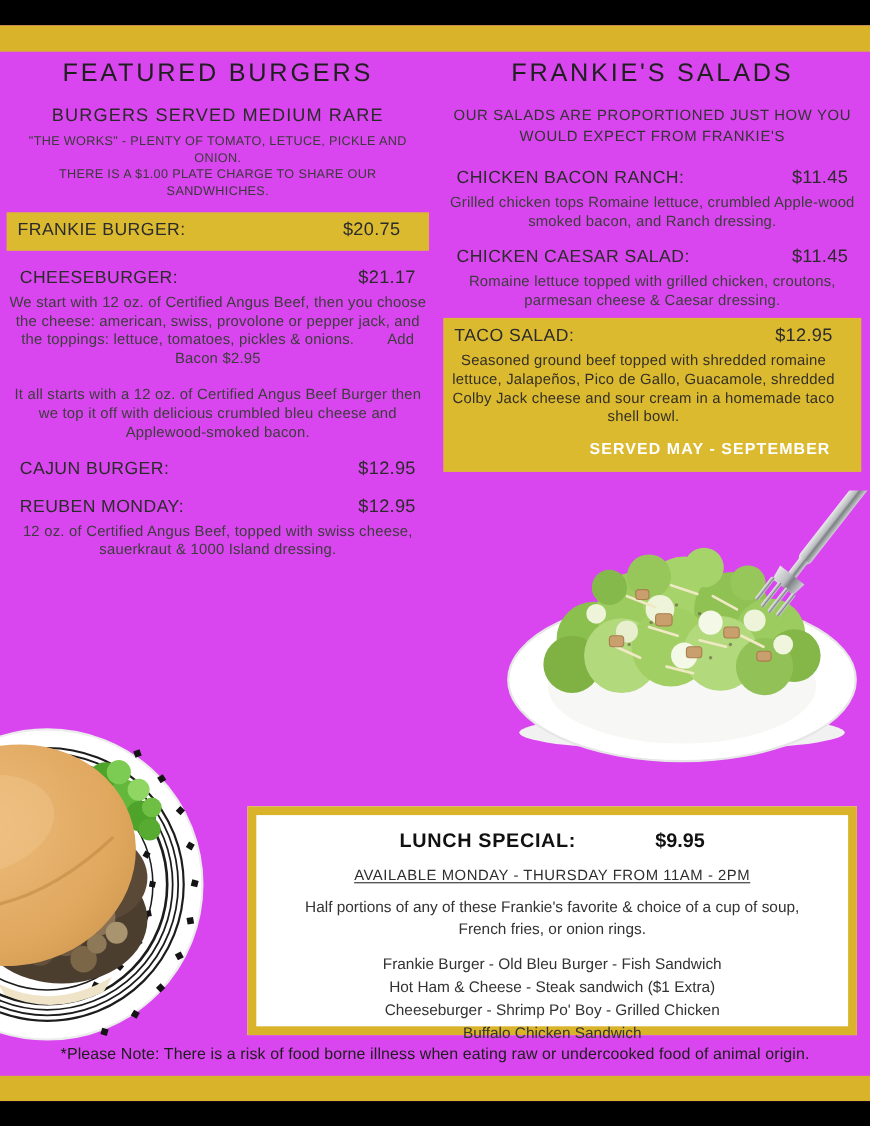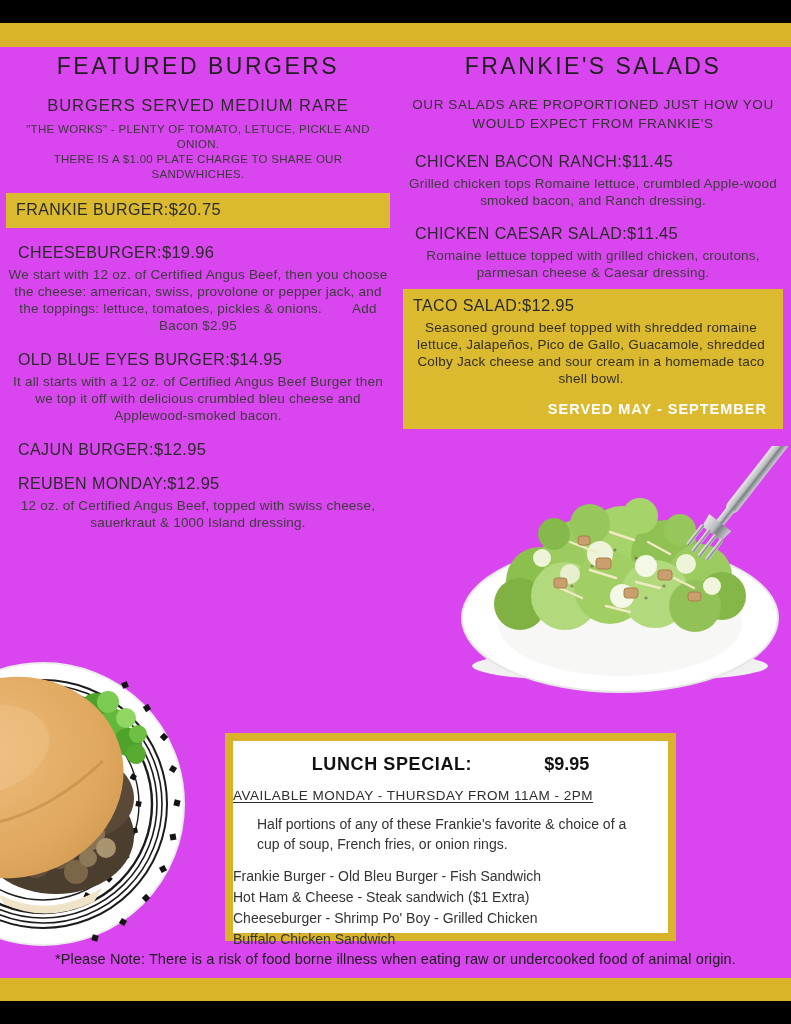--- a/index.html
+++ b/index.html
@@ -32,49 +32,50 @@
     text-align:center;color:#333;line-height:1.4;
   }
   .section-note{
     margin:6px 0 0 0;font-size:11.5px;letter-spacing:.3px;text-align:center;
     color:#3a3a3a;line-height:1.33;
   }
 
   
   .item{margin-top:15px;}
   .item-row{
-    display:flex;align-items:baseline;
+    display:flex;justify-content:space-between;align-items:baseline;
     padding:0 12px;
   }
   .item-name{font-size:16px;letter-spacing:.4px;color:#2b2b2b;}
   .item-price{font-size:16.5px;letter-spacing:.3px;color:#2b2b2b;}
   .item-desc{
     margin:4px 0 0 0;font-size:13.5px;line-height:1.28;letter-spacing:.2px;
     text-align:center;color:#3d3d3d;
   }
   .item-desc .extra{margin-left:30px;}
   .item.highlight{
-    background:#DCBA30;margin-top:10px;padding:7px 4px 9px 0;
+    background:#DCBA30;margin-top:10px;padding:7px 16px 9px 0;
   }
   .item.highlight .item-row{padding:0 10px;}
   .item.highlight .item-desc{color:#343025;}
   .badge{
     margin:13px 12px 0 0;text-align:right;font-weight:700;font-size:14.5px;
     letter-spacing:1px;color:#fff;
   }
 
   
   .photo{position:absolute;}
   .photo-burger{left:-62px;top:658px;width:262px;height:292px;}
   .photo-salad{left:450px;top:446px;width:341px;height:258px;}
 
   
   .lunch-box{
-    position:absolute;left:225px;top:733px;width:451px;height:208px;
+    position:absolute;left:225px;top:733px;width:554px;height:208px;
     border:8px solid #D9B42A;background:#fff;box-sizing:border-box;
+    text-align:center;
   }
   .lunch-title-row{
     margin-top:13px;display:flex;justify-content:center;align-items:baseline;gap:72px;
   }
   .lunch-title{font-weight:700;font-size:18px;letter-spacing:.6px;color:#111;}
   .lunch-price{font-weight:700;font-size:18px;color:#111;}
   .lunch-availability{
     margin-top:13px;font-size:13.5px;letter-spacing:.5px;color:#2e2e2e;
     text-decoration:underline;text-underline-offset:2px;
   }
@@ -105,30 +106,26 @@
     <div class="item highlight">
       <div class="item-row">
         <span class="item-name">FRANKIE BURGER:</span>
         <span class="item-price">$20.75</span>
       </div>
     </div>
 
     <div class="item">
       <div class="item-row">
         <span class="item-name">CHEESEBURGER:</span>
-        <span class="item-price">$19.96</span>
+        <span class="item-price">$21.17</span>
       </div>
       <p class="item-desc"><span>We start with 12 oz. of Certified Angus Beef, then you choose the cheese: american, swiss, provolone or pepper jack, and the toppings: lettuce, tomatoes, pickles &amp; onions.</span><span class="extra">Add Bacon $2.95</span></p>
     </div>
 
     <div class="item">
-      <div class="item-row">
-        <span class="item-name">OLD BLUE EYES BURGER:</span>
-        <span class="item-price">$14.95</span>
-      </div>
       <p class="item-desc">It all starts with a 12 oz. of Certified Angus Beef Burger then we top it off with delicious crumbled bleu cheese and Applewood-smoked bacon.</p>
     </div>
 
     <div class="item">
       <div class="item-row">
         <span class="item-name">CAJUN BURGER:</span>
         <span class="item-price">$12.95</span>
       </div>
     </div>
 

